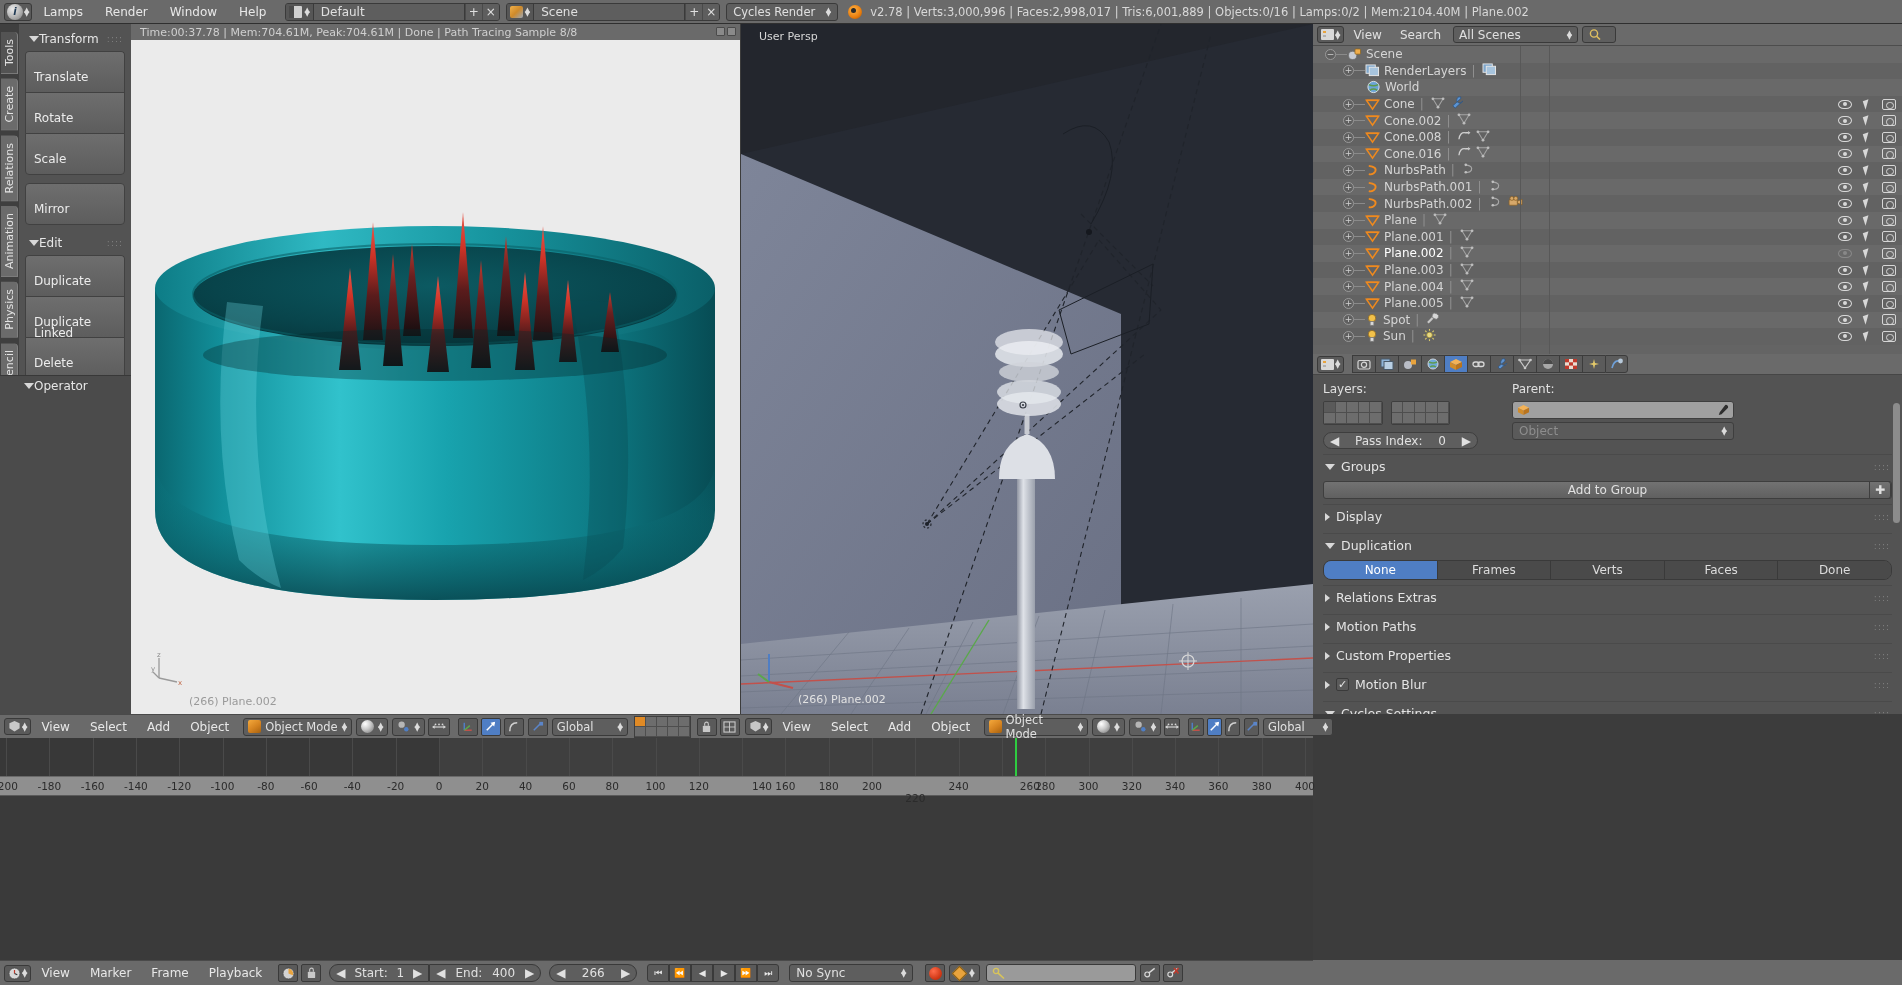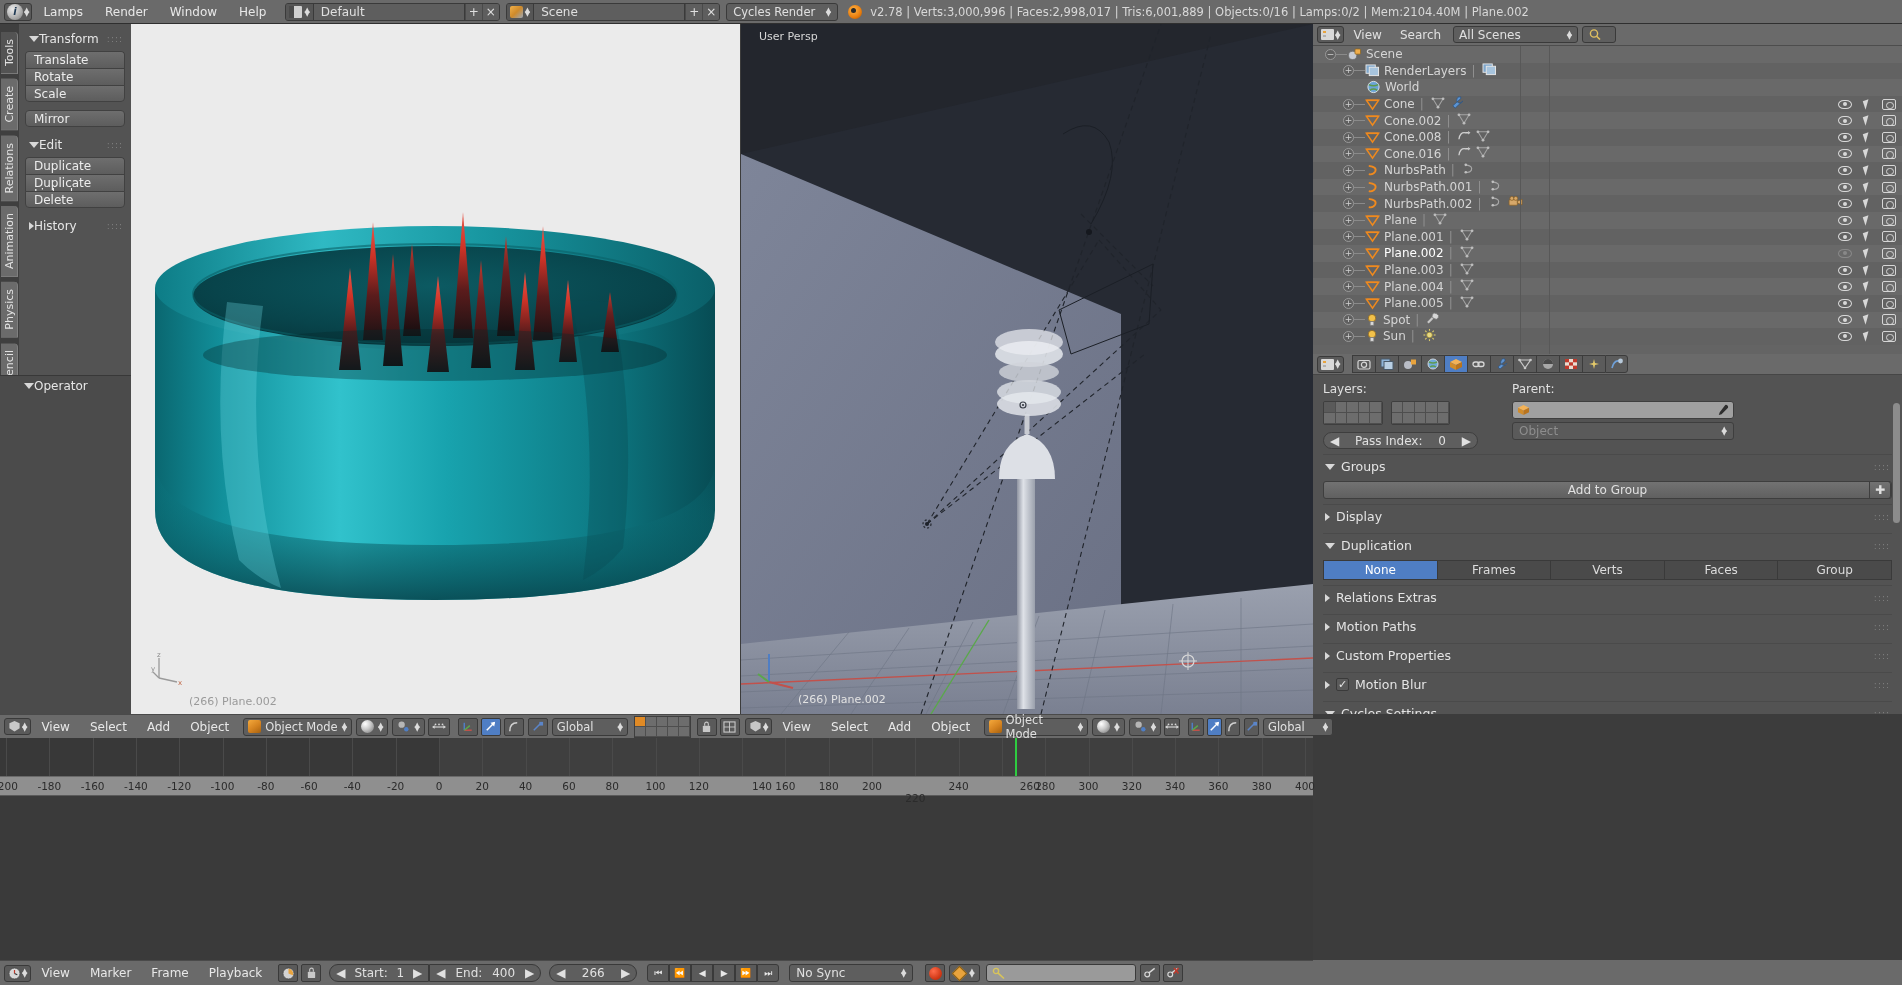--- a/index.html
+++ b/index.html
@@ -91,21 +91,21 @@
     display:flex;align-items:center;font-size:12px;color:#e6e6e6;
     padding:3px 2px 5px 4px;
   }
   .tri { width:0;height:0;border-left:5px solid #d8d8d8;border-top:4px solid transparent;border-bottom:4px solid transparent;}
   .tri.open { border-left:5px solid transparent;border-right:5px solid transparent;border-top:6px solid #d8d8d8;border-bottom:none;}
   .grip { margin-left:auto;color:#7f7f7f;font-size:9px;letter-spacing:1px;}
   .btn-group { display:flex;flex-direction:column;margin:0 0 8px 0;border-radius:4px;overflow:hidden;}
   .tbtn {
     background:linear-gradient(#6e6e6e,#5d5d5d); color:#ececec;
     border:1px solid #414141; border-bottom:none;
-    padding:3px 8px; font-size:12px; text-align:left; height:17px; line-height:11px;
+    padding:20px 8px; font-size:12px; text-align:left; height:17px; line-height:11px;
   }
   .tbtn:first-child{border-radius:4px 4px 0 0;}
   .tbtn:last-child{border-bottom:1px solid #414141;border-radius:0 0 4px 4px;}
   .tbtn.solo{border-radius:4px;border-bottom:1px solid #414141;}
 
   
   .operator {
     position:absolute;left:0;top:375px;width:131px;height:339px;
     background:#4b4b4b;border-top:1px solid #383838;
   }
@@ -233,21 +233,21 @@
   .wide-btn{
     display:flex;align-items:center;justify-content:center;height:18px;
     background:linear-gradient(#727272,#606060);border:1px solid #3e3e3e;
     border-radius:3px;font-size:12px;margin:3px 0 2px 0;position:relative;
   }
   .wide-btn .plus{
     position:absolute;right:0;top:-1px;bottom:-1px;width:22px;
     background:linear-gradient(#727272,#606060);border:1px solid #3e3e3e;
     border-radius:0 3px 3px 0;display:flex;align-items:center;justify-content:center;
   }
-  .seg{display:flex;border-radius:0;overflow:hidden;border:1px solid #3a3a3a;margin:3px 0;}
+  .seg{display:flex;border-radius:8px;overflow:hidden;border:1px solid #3a3a3a;margin:3px 0;}
   .seg div{
     flex:1;text-align:center;font-size:12px;padding:2px 0;background:#4a4a4a;
     border-right:1px solid #3a3a3a;color:#dcdcdc;
   }
   .seg div:last-child{border-right:none;}
   .seg div.on{background:#4f7ec4;color:#fff;}
   .chkbox{
     width:13px;height:13px;background:#5a5a5a;border:1px solid #3a3a3a;
     border-radius:2px;display:flex;align-items:center;justify-content:center;
     color:#e6e6e6;font-size:11px;line-height:11px;
@@ -422,20 +422,27 @@
   </div>
 
   <div class="operator">
     <div class="panel-hdr" style="padding-left:24px;">
       <i class="tri open"></i>
       <span>Operator</span>
     </div>
   </div>
 
   <div class="renderview">
+    <div class="render-hdr">
+      <span>Time:00:37.78 | Mem:704.61M, Peak:704.61M | Done | Path Tracing Sample 8/8</span>
+      <span class="x-btns">
+          <i></i>
+          <i></i>
+        </span>
+    </div>
     <div class="bowl-wrap">
       <svg width="609" height="674" viewBox="0 0 609 674">
         <defs>
           <linearGradient id="bowlBody" x1="0" y1="0" x2="1" y2="0">
             <stop offset="0%" stop-color="#0a6770"></stop>
             <stop offset="12%" stop-color="#12909b"></stop>
             <stop offset="33%" stop-color="#31c2cc"></stop>
             <stop offset="52%" stop-color="#18a3ae"></stop>
             <stop offset="78%" stop-color="#0e7d87"></stop>
             <stop offset="100%" stop-color="#074c54"></stop>
@@ -1342,21 +1349,21 @@
       <div class="sec-hdr">
         <i class="tri open"></i>
         <span>Duplication</span>
         <span class="grip">::::</span>
       </div>
       <div class="seg">
         <div class="on">None</div>
         <div>Frames</div>
         <div>Verts</div>
         <div>Faces</div>
-        <div>Group</div>
+        <div>Done</div>
       </div>
 
       <div class="sec-hdr">
         <i class="tri"></i>
         <span>Relations Extras</span>
         <span class="grip">::::</span>
       </div>
       <div class="sec-hdr">
         <i class="tri"></i>
         <span>Motion Paths</span>

